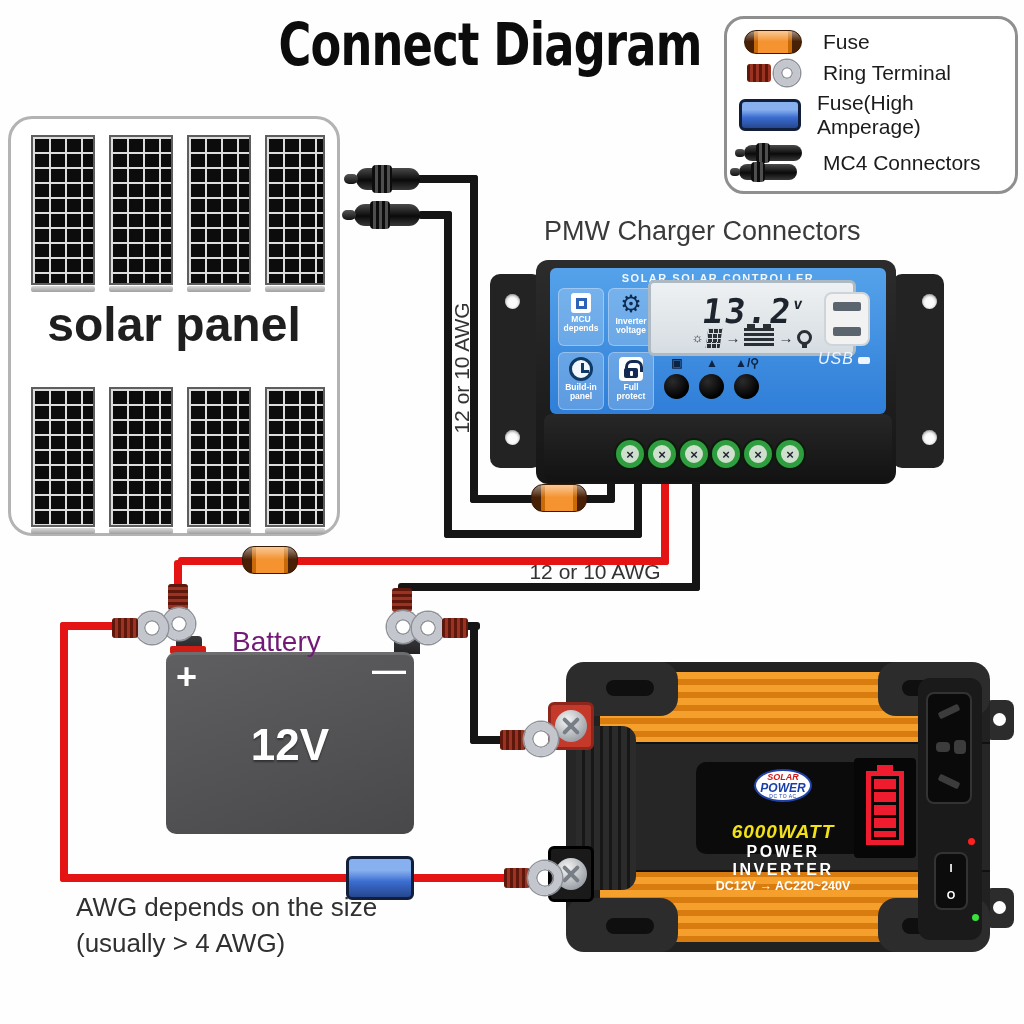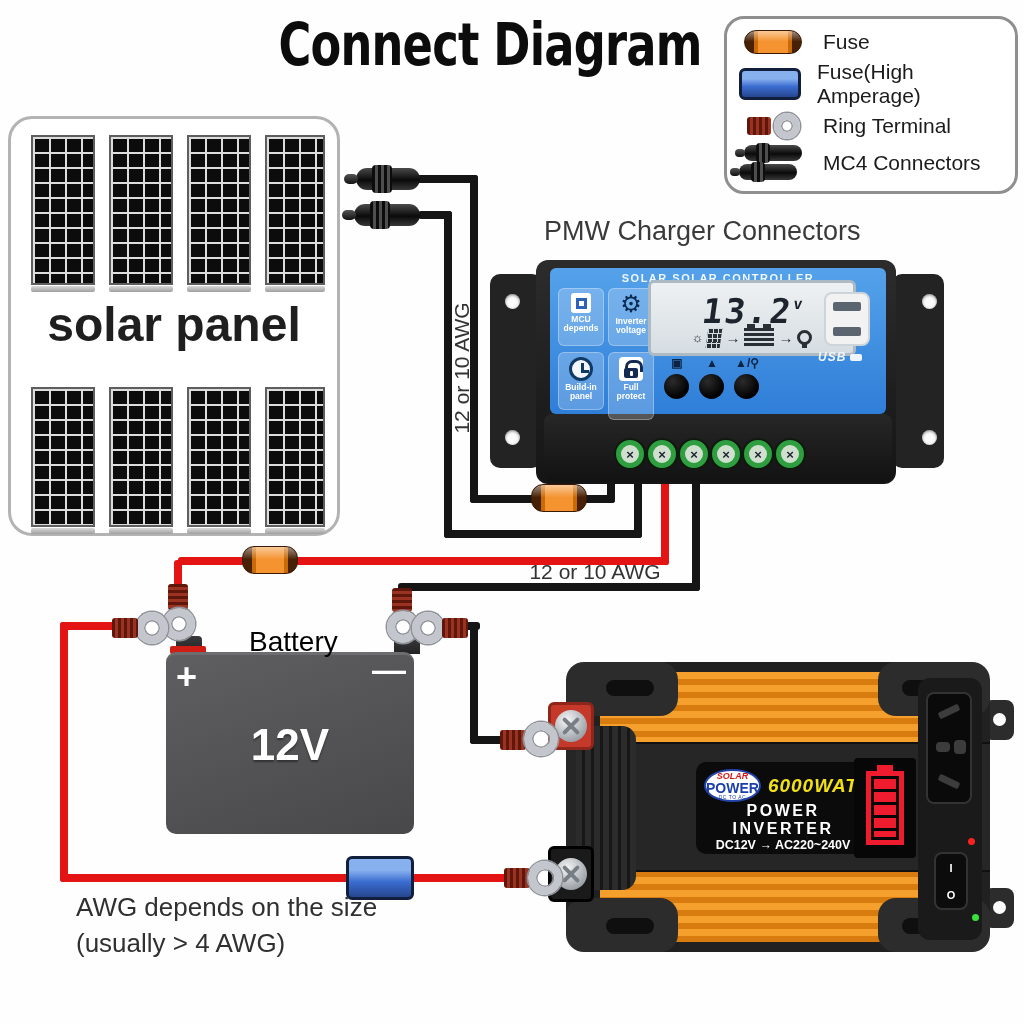--- a/index.html
+++ b/index.html
@@ -106,21 +106,21 @@
   .lcd-batt::before { left:3px; } .lcd-batt::after { right:3px; }
   .lcd-bulb { width:15px; height:15px; border:3px solid #2a2f36; border-radius:50%; position:relative; }
   .lcd-bulb::after { content:''; position:absolute; left:2px; bottom:-6px; width:5px; height:5px; background:#2a2f36; }
   .blabel { position:absolute; z-index:5; width:38px; text-align:center; font-size:12px; font-weight:bold; color:#0d2344; }
   .cbtn { position:absolute; z-index:5; width:25px; height:25px; border-radius:50%;
           background:radial-gradient(circle at 35% 30%, #2b2b2b, #000 70%); }
   .usb { position:absolute; left:824px; top:292px; width:46px; height:54px; z-index:5; background:#f2f2f2;
          border:2px solid #cdd4da; border-radius:8px; padding:8px 7px; display:flex; flex-direction:column; justify-content:space-between; }
   .usb i { display:block; height:9px; background:#5a6570; border-radius:2px; }
   .usblabel { position:absolute; left:818px; top:350px; width:70px; z-index:5; color:#eef5ff;
-         font-style:italic; font-weight:bold; font-size:12px; letter-spacing:1px; }
+         font-style:italic; font-weight:normal; font-size:16px; letter-spacing:1px; }
   .usblabel::after { content:''; display:inline-block; width:12px; height:7px; background:#eef5ff; border-radius:2px; margin-left:4px; }
   .strip { position:absolute; left:544px; top:414px; width:348px; height:68px; z-index:4;
            background:linear-gradient(180deg,#272727,#121212); border-radius:8px; }
   .term { position:absolute; z-index:5; width:28px; height:28px; border-radius:50%; background:#cfe0cf;
           border:5px solid #2f9e3f; box-shadow:0 0 0 2px #0d1a0d; display:flex; align-items:center; justify-content:center;
           font-size:13px; font-weight:bold; color:#223; }
   .term::before { content:'×'; }
   .pmw-caption { position:absolute; left:544px; top:216px; width:340px; z-index:6;
           font-size:27px; color:#3a3a3a; }
 
@@ -132,40 +132,40 @@
   .note { position:absolute; left:76px; top:890px; z-index:6; font-size:26px; color:#303030; line-height:1.38; }
 
   
   .batt { position:absolute; left:166px; top:652px; width:248px; height:182px; z-index:3; border-radius:10px;
           background:linear-gradient(160deg,#5f5f61,#48484a); border-top:3px solid #6d6d6f;
           display:flex; align-items:center; justify-content:center; }
   .batt-v { font-size:44px; font-weight:bold; color:#fff; text-shadow:0 2px 2px rgba(0,0,0,.4); }
   .bpost { position:absolute; z-index:2; width:26px; height:18px; background:linear-gradient(180deg,#3a3a3c,#232325); border-radius:4px 4px 0 0; }
   .bcollar { position:absolute; z-index:2; width:36px; height:8px; background:#cf1d15; border-radius:2px; }
   .bsign { position:absolute; z-index:4; color:#fff; font-weight:bold; }
-  .batt-caption { position:absolute; left:249px; top:626px; width:160px; z-index:6; font-size:28px; color:#000000; }
+  .batt-caption { position:absolute; left:232px; top:626px; width:160px; z-index:6; font-size:28px; color:#701a75; }
 
   
   .inv { position:absolute; left:566px; top:662px; width:424px; height:290px; z-index:3; }
   .inv .base { position:absolute; inset:0; background:#212121; border-radius:22px; }
   .inv .ostrip { position:absolute; left:34px; width:356px; height:78px; border-radius:12px;
       background:repeating-linear-gradient(180deg,var(--inverter_orange,#f5a02c) 0 7px,var(--inverter_orange_dark,#d97c10) 7px 13px); }
   .inv .band { position:absolute; left:0; top:80px; width:424px; height:130px; background:#262626;
       border-top:2px solid #111; border-bottom:2px solid #111; }
   .inv .cap { position:absolute; width:112px; height:54px; background:#2c2c2c; border-radius:18px; }
   .inv .cap i { position:absolute; width:48px; height:16px; background:#0f0f0f; border-radius:8px; }
   .inv .lrib { position:absolute; left:10px; top:64px; width:60px; height:164px; background:#2b2b2b; border-radius:14px;
       background-image:repeating-linear-gradient(90deg,transparent 0 6px,#171717 6px 9px); }
   .plate { position:absolute; left:130px; top:100px; width:174px; height:92px; background:#0b0b0b; border-radius:10px;
       padding:7px 8px 6px; display:flex; flex-direction:column; justify-content:space-between; }
-  .plate .row1 { display:flex; align-items:center; gap:7px; }
+  .plate .row1 { display:flex; align-items:center; gap:19px;flex-direction:column; }
   .logo { width:58px; height:33px; background:#fff; border-radius:50%; border:2px solid #2244aa;
       display:flex; flex-direction:column; align-items:center; justify-content:center; line-height:1; }
   .logo .l1 { font-size:9px; font-weight:bold; font-style:italic; color:#d81818; }
-  .logo .l2 { font-size:14px; font-weight:bold; color:#1b3faa; }
+  .logo .l2 { font-size:12px; font-weight:bold; font-style:italic; color:#1b3faa; }
   .logo .l3 { font-size:5px; color:#1b3faa; letter-spacing:.5px; }
   .watt { font-size:19px; font-weight:bold; font-style:italic; color:var(--display_yellow,#f2e117); letter-spacing:1px; }
   .invname { text-align:center; color:#fff; font-weight:bold; font-size:16px; letter-spacing:2.5px; }
   .invconv { text-align:center; color:#fff; font-weight:bold; font-size:12.5px; }
   .ind { position:absolute; left:288px; top:96px; width:62px; height:100px; background:#070707; border-radius:4px;
       display:flex; align-items:center; justify-content:center; }
   .ind-batt { width:38px; height:74px; border:5px solid var(--indicator_red,#ee1c2e); position:relative;
       background:repeating-linear-gradient(180deg,transparent 0 3px,var(--indicator_red,#ee1c2e) 3px 13px);
       background-clip:content-box; padding:3px; }
   .ind-batt::before { content:''; position:absolute; top:-11px; left:6px; width:16px; height:6px; background:var(--indicator_red,#ee1c2e); }
@@ -192,31 +192,31 @@
   <div class="title">Connect Diagram</div>
 
   <div class="legend">
     <div class="lrow">
       <span class="licon">
           <span class="fuseO" style="width:58px;height:24px;"></span>
         </span>
       <span class="llabel">Fuse</span>
     </div>
     <div class="lrow">
-      <span class="licon">
-          <span class="fuseB" style="width:62px;height:32px;"></span>
-        </span>
-      <span class="llabel">Fuse(High Amperage)</span>
-    </div>
-    <div class="lrow">
       <span class="licon" style="flex-direction:row;">
         <span class="rts" style="width:24px;height:18px;"></span>
           <span class="rtr" style="width:26px;height:26px;border-width:7px;"></span>
       </span>
       <span class="llabel">Ring Terminal</span>
+    </div>
+    <div class="lrow">
+      <span class="licon">
+          <span class="fuseB" style="width:62px;height:32px;"></span>
+        </span>
+      <span class="llabel">Fuse(High Amperage)</span>
     </div>
     <div class="lrow">
       <span class="licon">
         <span class="mc4"></span>
           <span class="mc4" style="left:-5px;"></span>
       </span>
       <span class="llabel">MC4 Connectors</span>
     </div>
   </div>
 
@@ -297,21 +297,21 @@
     <span class="tlabel">MCU depends</span>
   </div>
   <div class="tile" style="left:608px;top:288px;height:58px;">
     <span class="icon-gear">⚙</span>
     <span class="tlabel">Inverter voltage</span>
   </div>
   <div class="tile" style="left:558px;top:352px;height:58px;">
     <span class="icon-clock"></span>
     <span class="tlabel">Build-in panel</span>
   </div>
-  <div class="tile" style="left:608px;top:352px;height:68px;">
+  <div class="tile" style="left:608px;top:352px;height:58px;">
     <span class="icon-lockbox">
         <span class="icon-lock"></span>
       </span>
     <span class="tlabel">Full protect</span>
   </div>
 
   <div class="lcd">
     <div class="volt"><span>13.2</span><sup>v</sup></div>
     <div class="lcdrow">
       <span class="lcd-sun">☼</span>

